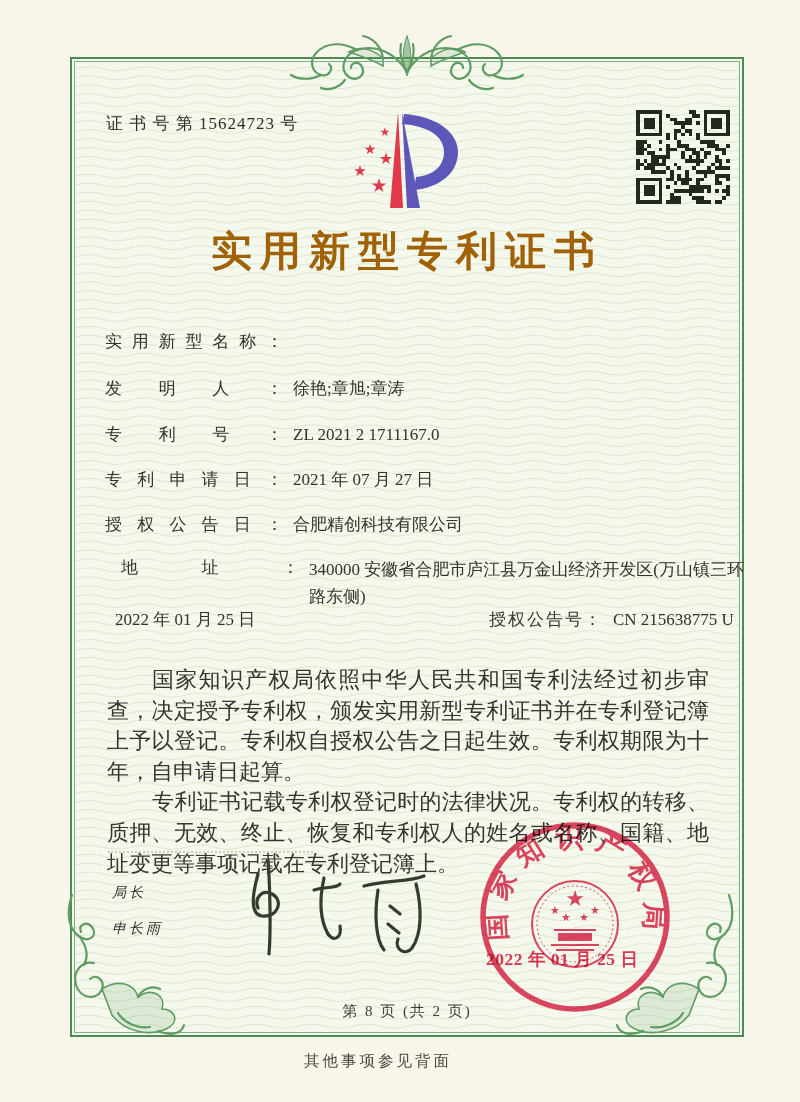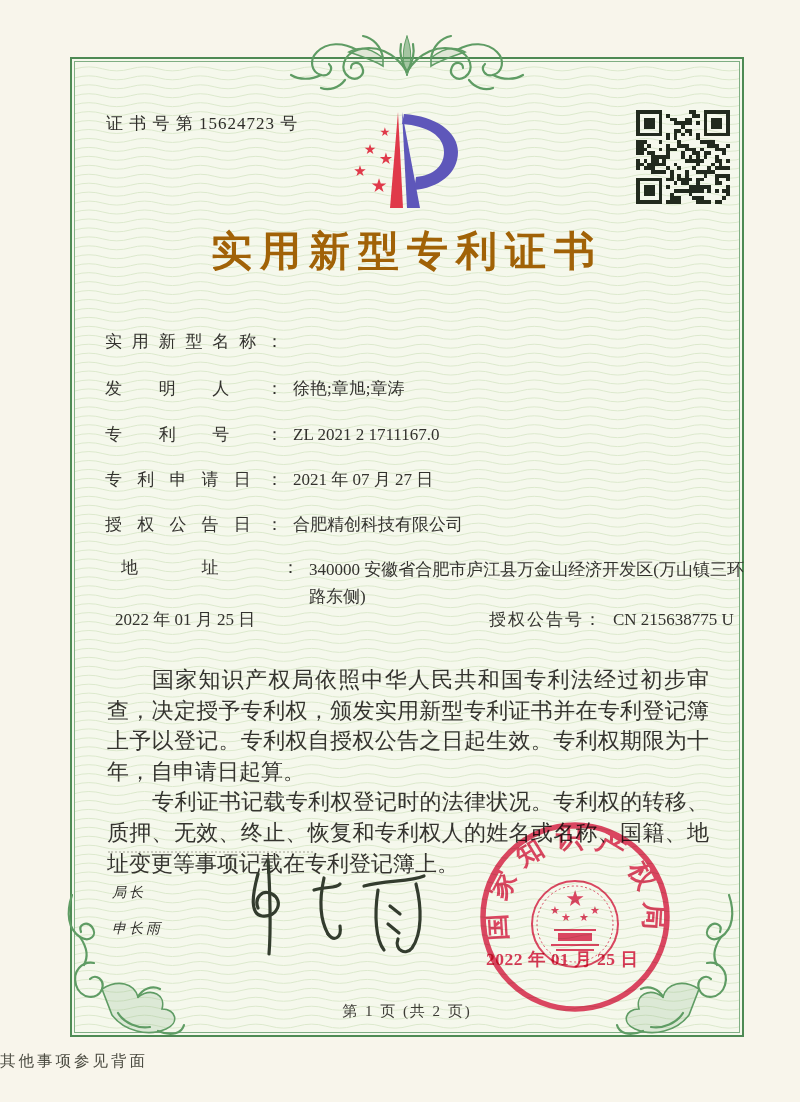--- a/index.html
+++ b/index.html
@@ -32,21 +32,21 @@
   .grant2{position:absolute;left:384px;top:0;display:flex;}
   .grant2 .flabel{width:auto;text-align:left;text-align-last:auto;letter-spacing:2px;}
   .paras{left:107px;top:641px;width:602px;font-size:22px;line-height:30.6px;color:#35342f;z-index:3;text-align:justify;margin-top:24px;}
   .paras p{margin:0;text-indent:2.05em;}
   .perf{left:108px;top:851px;width:205px;border-top:2px dotted #9a9a8a;opacity:.45;z-index:3;}
   .officer{left:112px;font-size:14px;letter-spacing:3px;color:#2f2e2a;z-index:3;font-style:italic;}
   .sig{left:228px;top:856px;z-index:4;}
   .seal{left:470px;top:812px;z-index:5;mix-blend-mode:multiply;opacity:.93;color:var(--seal-red);}
   .seal-date{left:486px;top:947px;font-size:17.5px;font-weight:600;letter-spacing:.5px;color:var(--seal-red);z-index:6;white-space:nowrap;mix-blend-mode:multiply;}
   .page-num{left:70px;top:1002px;width:674px;text-align:center;font-size:15px;color:#3c3b35;z-index:3;letter-spacing:2px;}
-  .back-note{left:0;top:1051px;width:756px;text-align:left;font-size:15.5px;color:#4a4a40;letter-spacing:3px;z-index:3;}
+  .back-note{left:0;top:1051px;width:756px;text-align:center;font-size:15.5px;color:#4a4a40;letter-spacing:3px;z-index:3;}
   .qr{left:636px;top:110px;width:94px;height:94px;display:grid;grid-template-columns:repeat(25,1fr);grid-template-rows:repeat(25,1fr);z-index:3;}
   .qr span{display:block;}
   .qr span.on{background:var(--qr);}
   .logo{left:336px;top:108px;z-index:3;}
   .ornament{z-index:2;color:var(--green-ink);}
   .ornament path{fill:none;stroke:currentColor;stroke-width:2.2;stroke-linecap:round;}
   .ornament path.leaf{fill:currentColor;fill-opacity:.16;stroke-width:1.6;}
   .ornament path.bud{fill:currentColor;fill-opacity:.55;stroke-width:1;}
   .sig path{fill:none;stroke:var(--sign);stroke-width:3.2;stroke-linecap:round;stroke-linejoin:round;}
   .seal text{fill:currentColor;}
@@ -919,16 +919,16 @@
       <text class="embf" x="114" y="109" font-size="11" text-anchor="middle">★</text>
       <text class="embf" x="125" y="102" font-size="11" text-anchor="middle">★</text>
       <path class="emb" d="M84,118 L126,118"></path>
       <rect class="embf" x="88" y="121" width="34" height="8"></rect>
       <path class="emb" d="M81,133 L129,133"></path>
       <path class="emb" d="M86,138 L124,138"></path>
     </g>
   </svg>
   <div class="abs seal-date">2022 年 01 月 25 日</div>
 
-  <div class="abs page-num">第 1 页 (共 2 页)</div>
+  <div class="abs page-num">第 8 页 (共 2 页)</div>
   <div class="abs back-note">其他事项参见背面</div>
 
 </div>
 
 </body></html>

